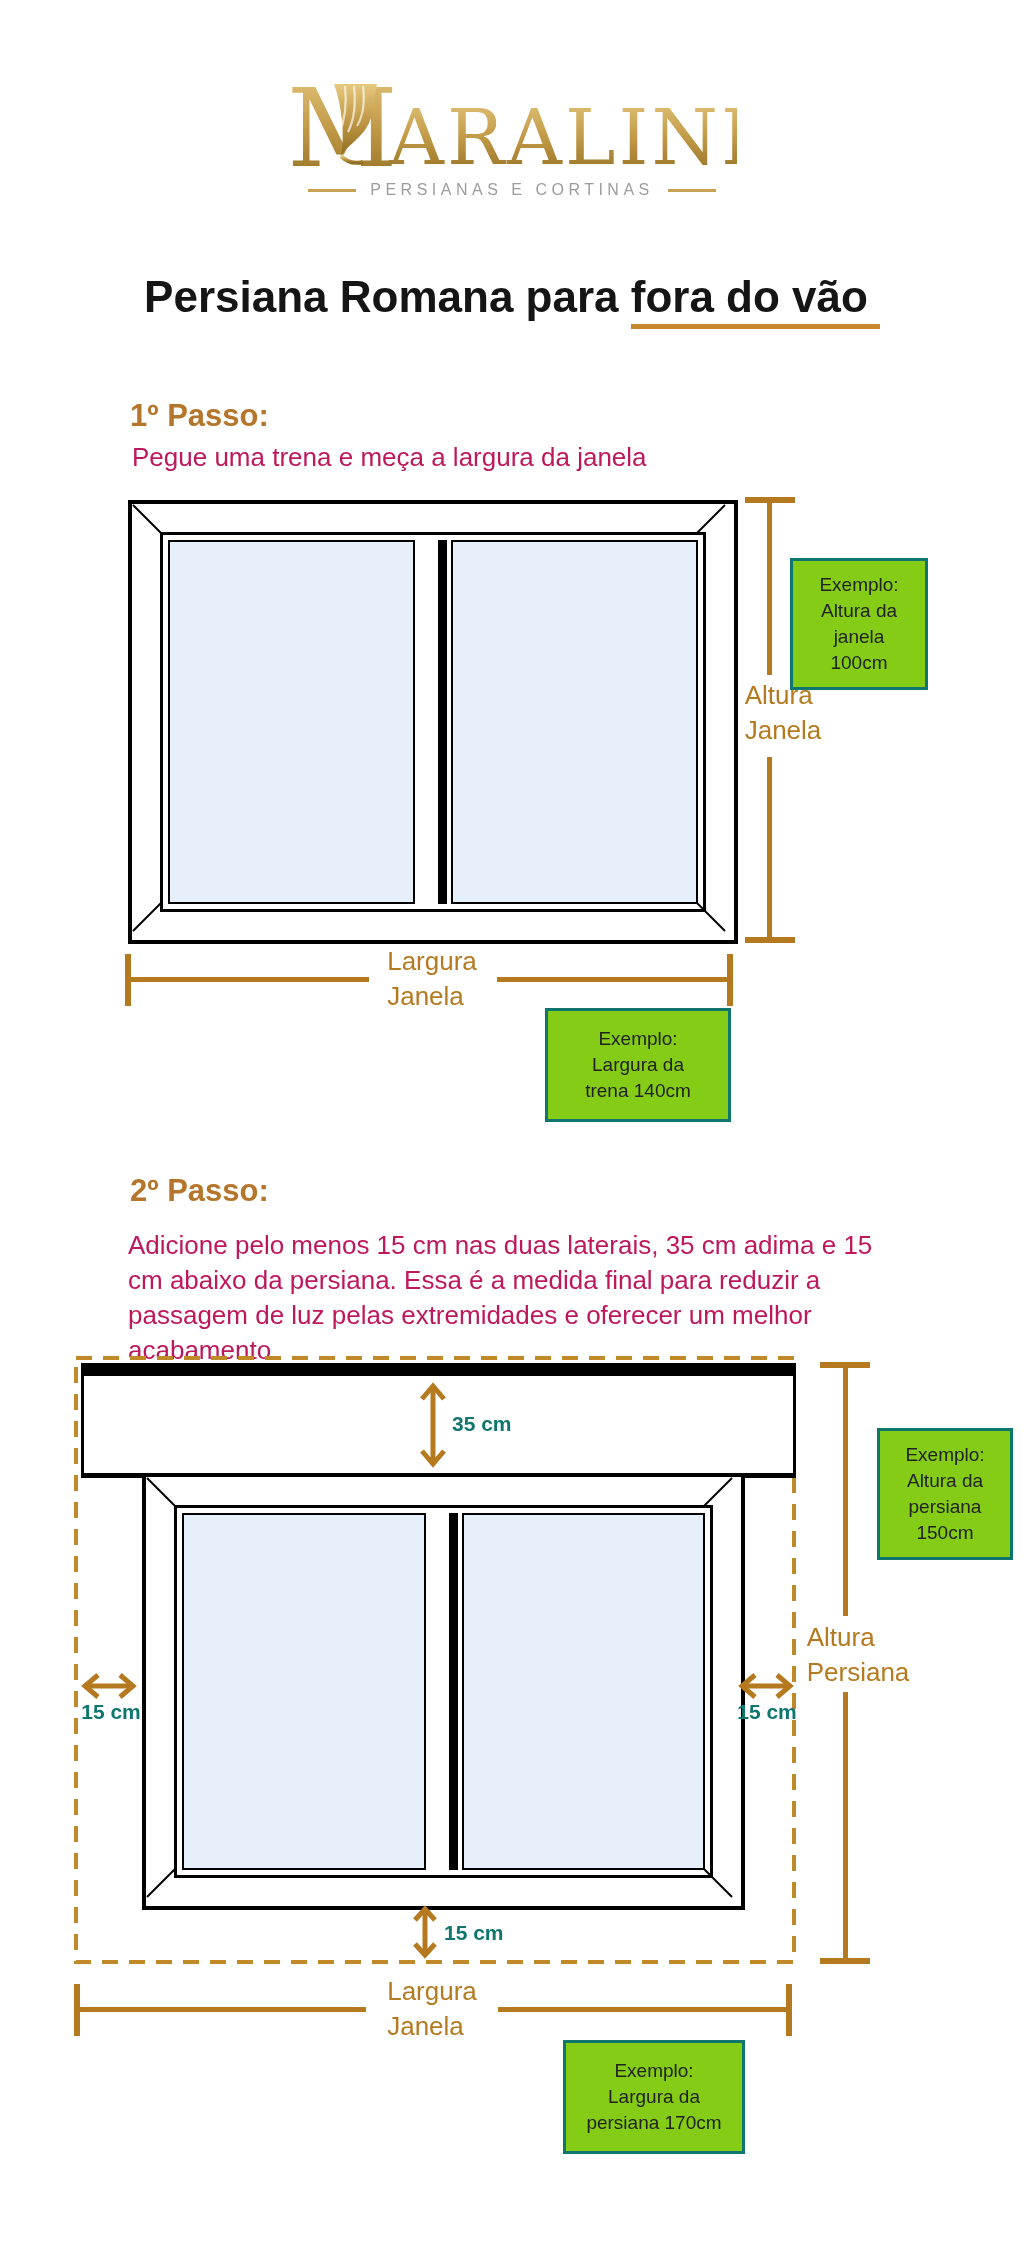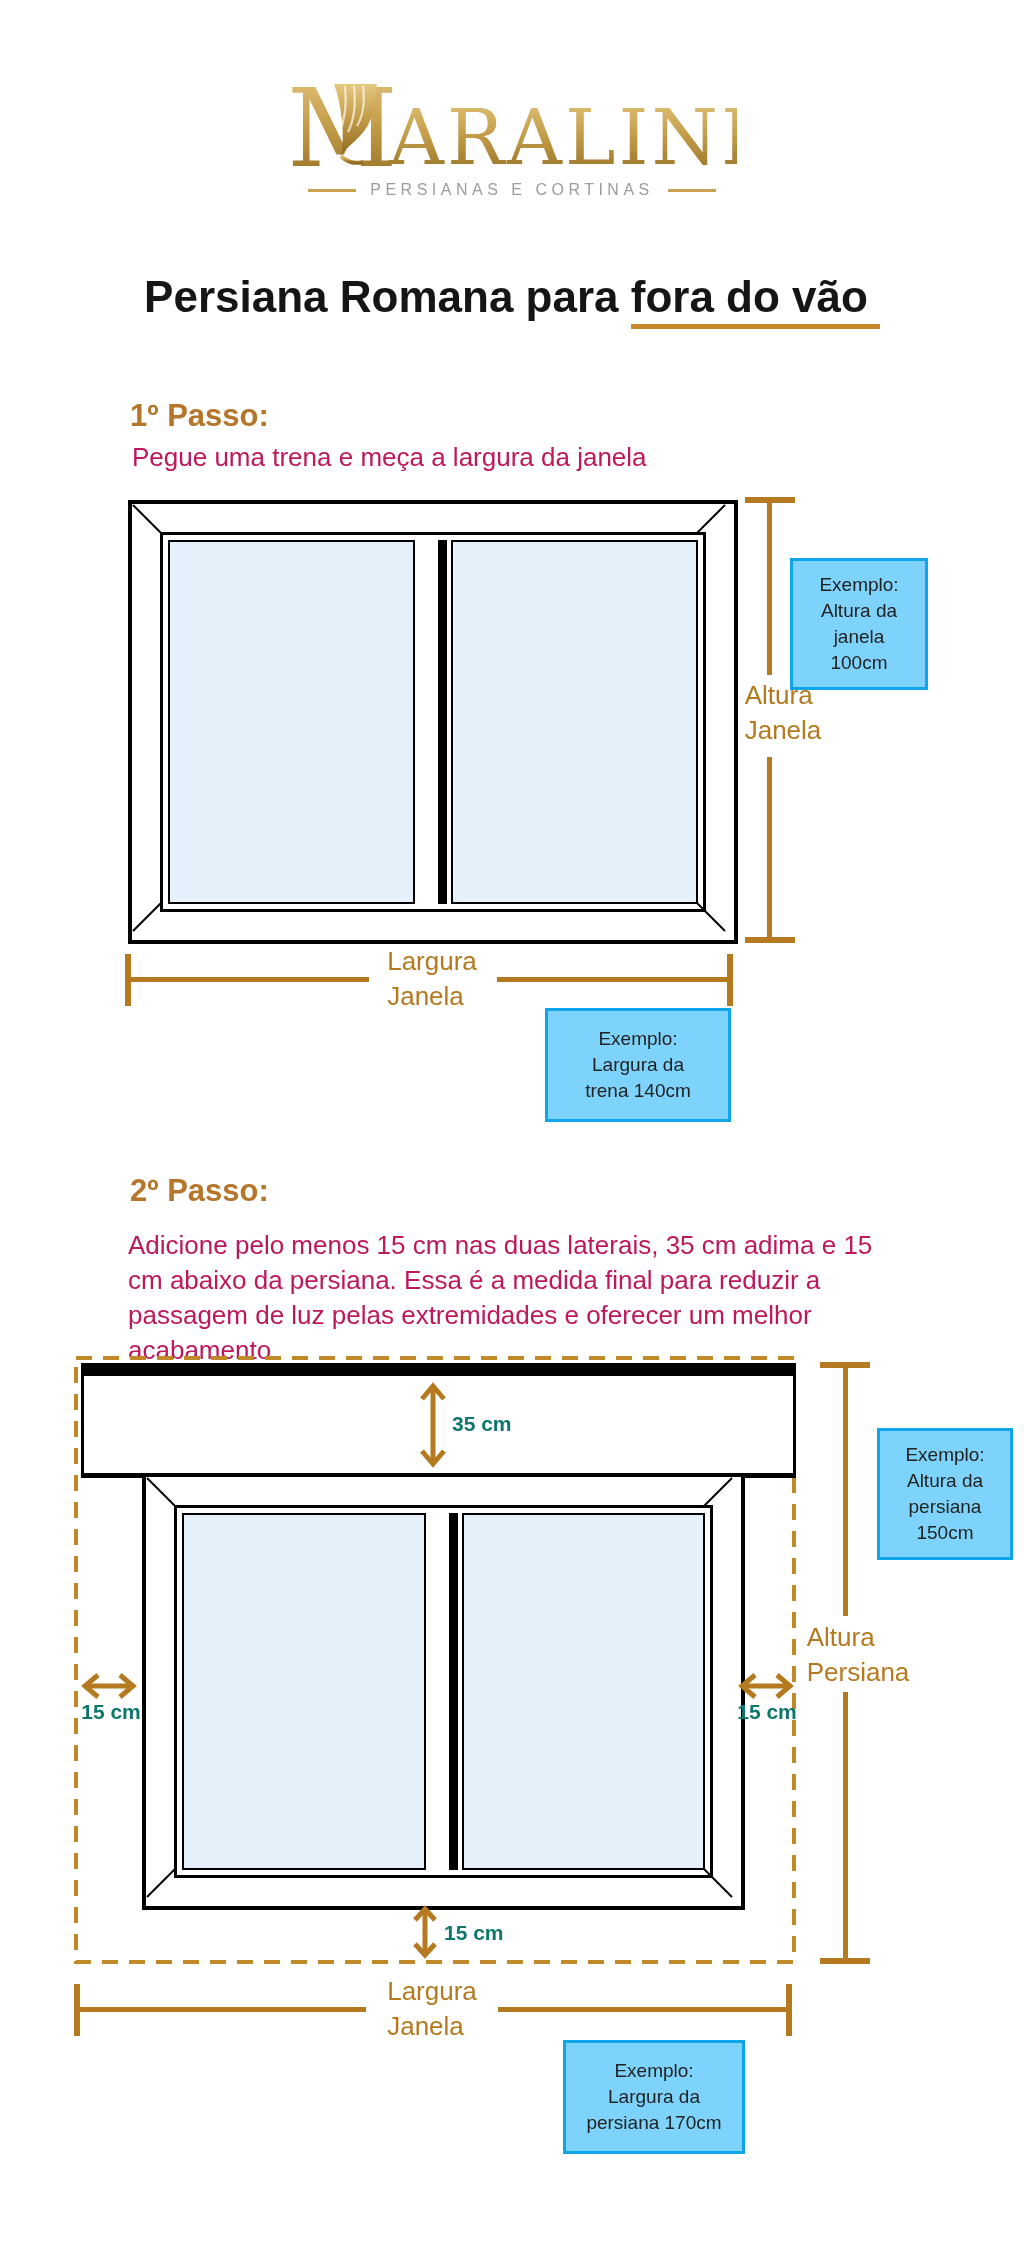--- a/index.html
+++ b/index.html
@@ -29,21 +29,21 @@
   .mullion{width:36px;position:relative;background:#fff;}
   .mullion-bar{position:absolute;top:0;bottom:0;right:4px;width:9px;background:#000;}
   .miter{position:absolute;inset:-4px;pointer-events:none;}
 
   
   .gold{background:#B5791F;}
   .meas-label{color:#B5791F;font-size:26px;line-height:35px;text-align:left;transform:translateX(-50%);white-space:nowrap;}
   .cm-label{color:#0f766e;font-size:21px;font-weight:700;white-space:nowrap;}
 
   
-  .ex-box{border:3px solid #0ea5e9;background:#7dd3fc;text-align:center;font-size:19px;line-height:26px;color:#222;
+  .ex-box{border:3px solid #0f766e;background:#84cc16;text-align:center;font-size:19px;line-height:26px;color:#222;
           display:flex;flex-direction:column;justify-content:center;}
 
   
   .blind{background:#fff;border-left:3px solid #000;border-right:3px solid #000;border-bottom:5px solid #000;}
   .headrail{position:absolute;top:0;left:-3px;right:-3px;height:13px;background:#000;}
 </style>
 </head>
 <body>
 
 <div id="canvas">

